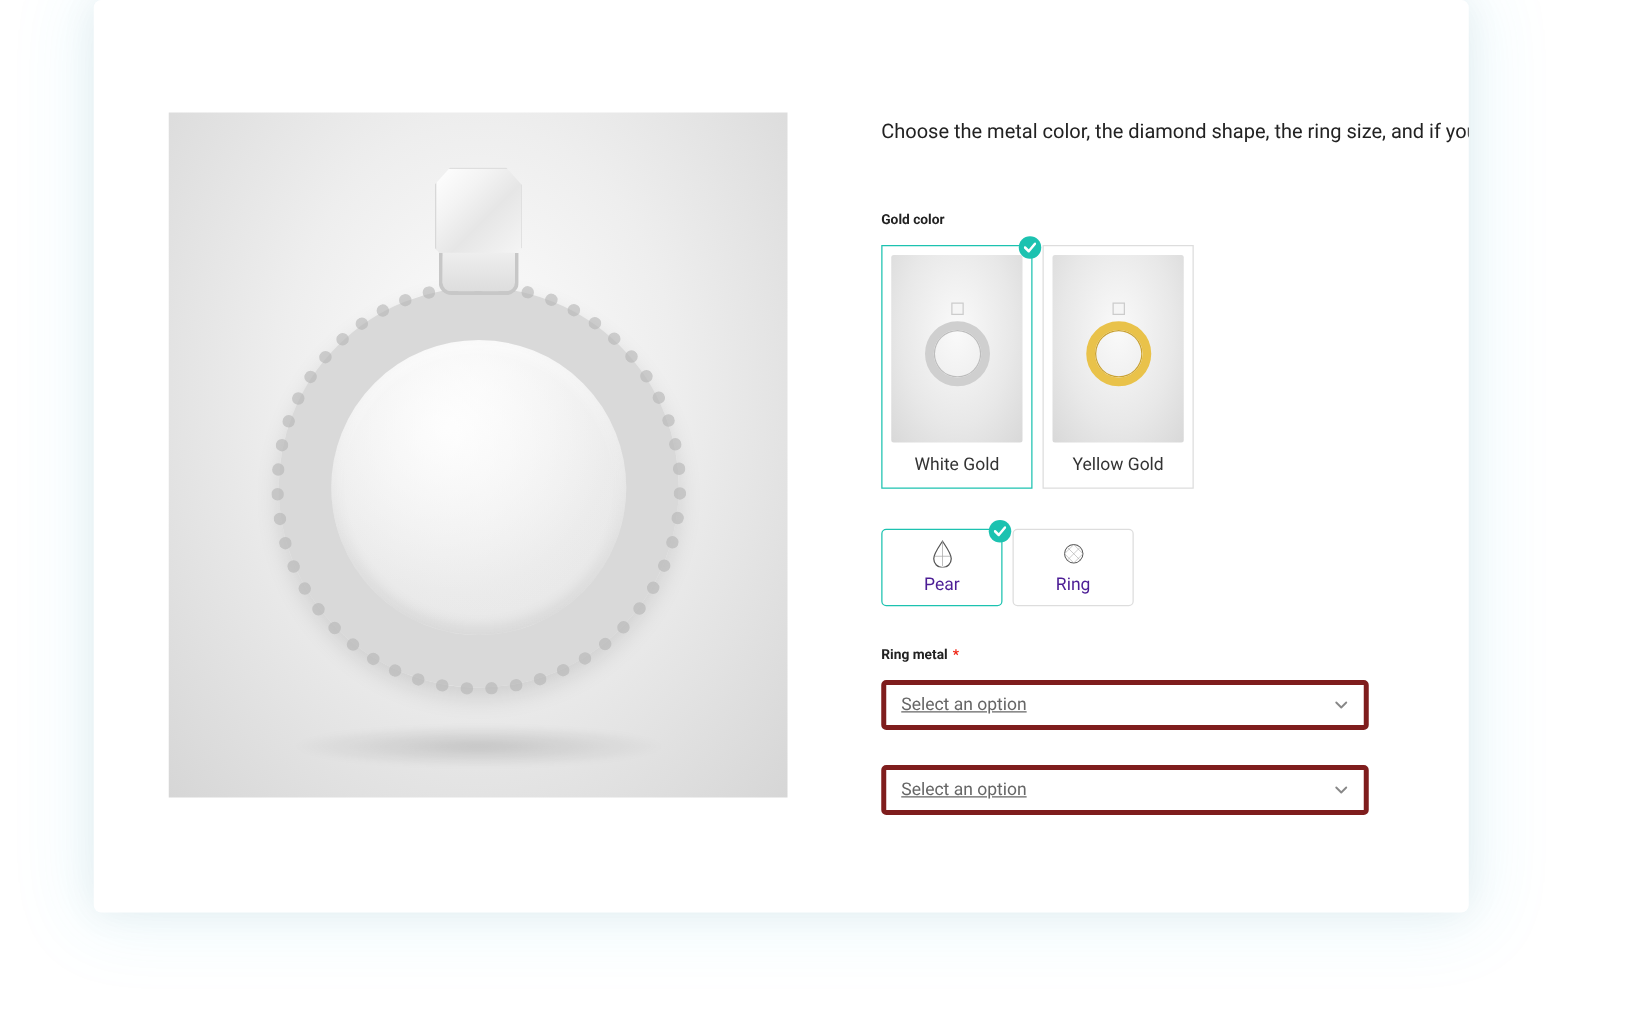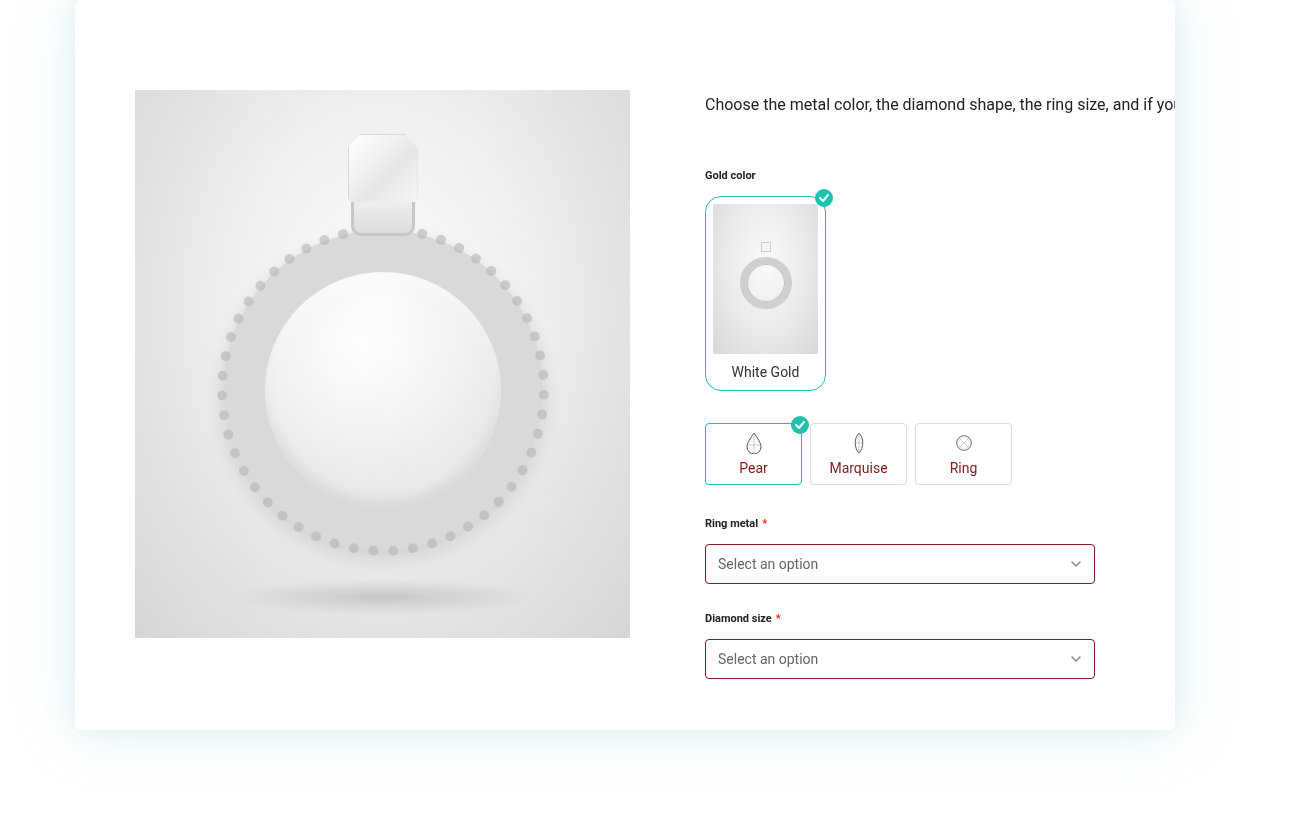--- a/index.html
+++ b/index.html
@@ -42,21 +42,21 @@
     font-size: 11px;
     font-weight: 700;
     color: #222;
     margin-bottom: 14px;
   }
   .req { color: #e21; margin-left: 4px; font-weight: 700; }
   .swatch-row { display: flex; gap: 8px; margin-bottom: 32px; }
   .swatch {
     width: 121px;
     border: 1px solid #ddd;
-    border-radius: 16px;
+    border-radius: 0;
     padding: 7px 7px 10px 7px;
     text-align: center;
     font-size: 14px;
     color: #333;
     cursor: pointer;
     position: relative;
     background: #fff;
   }
   .swatch.selected { border-color: #1cc2b0; }
   .swatch .check {
@@ -77,47 +77,48 @@
   }
   .shape-row { display: flex; gap: 8px; margin-bottom: 32px; }
   .shape {
     width: 97px; height: 62px;
     border: 1px solid #ddd;
     border-radius: 4px;
     display: flex; flex-direction: column;
     align-items: center; justify-content: center;
     gap: 6px;
     font-size: 14px;
-    color: #7f1d1d;
+    color: #4c1d95;
     cursor: pointer;
     position: relative;
     background: #fff;
   }
   .shape.selected { border-color: #1cc2b0; }
   .shape .check {
     position: absolute;
     top: -8px; right: -8px;
     width: 18px; height: 18px;
     border-radius: 50%;
     background: #1cc2b0;
     display: flex; align-items: center; justify-content: center;
   }
   .shape .check svg { width: 10px; height: 10px; display:block; }
   .shape-ico { width: 18px; height: 22px; }
   .select {
     width: 390px; height: 40px;
-    border: 1px solid #7f1d1d;
+    border: 4px solid #7f1d1d;
     border-radius: 4px;
     padding: 0 12px;
     display: flex; align-items: center; justify-content: space-between;
     font-size: 14px;
     color: #666;
     cursor: pointer;
     margin-bottom: 28px;
     background: #fff;
+    text-decoration: underline;
   }
   .select svg { width: 12px; height: 12px; stroke: #888; }
   
   .mini-ring { position: relative; width: 70px; height: 70px; }
   .mini-ring .band {
     position:absolute; left:50%; top:55%; transform:translate(-50%,-50%);
     width:52px; height:52px; border-radius:50%;
   }
   .mini-ring.silver .band { border: 7px solid #cfcfcf; box-shadow: 0 0 0 1px #bdbdbd inset; }
   .mini-ring.gold .band { border: 7px solid #e9c24a; box-shadow: 0 0 0 1px #caa232 inset; }
@@ -194,64 +195,63 @@
               </svg>
           </div>
           <div class="swatch-img">
             <div class="mini-ring silver">
                 <div class="band"></div>
                 <div class="stone"></div>
               </div>
           </div>
           <span>White Gold</span>
         </div>
+        <div class="swatch">
+          <div class="swatch-img">
+            <div class="mini-ring gold">
+                <div class="band"></div>
+                <div class="stone"></div>
+              </div>
+          </div>
+          <span>Yellow Gold</span>
+        </div>
       </div>
 
       <div class="shape-row">
         <div class="shape selected">
           <div class="check">
             <svg viewBox="0 0 10 10">
                 <path d="M1 5 L4 8 L9 2" stroke="#fff" stroke-width="2" fill="none" stroke-linecap="round" stroke-linejoin="round"></path>
               </svg>
           </div>
           <svg class="shape-ico" viewBox="0 0 18 22">
               <path d="M9 1 C13 7 16 11 16 15 A7 7 0 1 1 2 15 C2 11 5 7 9 1 Z" fill="none" stroke="#555" stroke-width="1"></path>
               <path d="M9 1 L9 21 M3 13 L15 13" stroke="#aaa" stroke-width="0.6"></path>
             </svg>
           <span>Pear</span>
         </div>
         <div class="shape">
-          <svg class="shape-ico" viewBox="0 0 18 22">
-              <path d="M9 1 C14 6 14 16 9 21 C4 16 4 6 9 1 Z" fill="none" stroke="#555" stroke-width="1"></path>
-              <path d="M9 1 L9 21 M5 11 L13 11" stroke="#aaa" stroke-width="0.6"></path>
-            </svg>
-          <span>Marquise</span>
-        </div>
-        <div class="shape">
           <svg class="shape-ico" viewBox="0 0 22 22">
               <circle cx="11" cy="11" r="9" fill="none" stroke="#555" stroke-width="1"></circle>
               <path d="M11 2 L20 11 L11 20 L2 11 Z M5 5 L17 17 M17 5 L5 17" stroke="#aaa" stroke-width="0.6" fill="none"></path>
             </svg>
           <span>Ring</span>
         </div>
       </div>
 
       <div class="field-label">
         <span>Ring metal</span><span class="req">*</span>
       </div>
       <div class="select">
         <span>Select an option</span>
         <svg viewBox="0 0 12 12">
             <path d="M2 4 L6 8 L10 4" fill="none" stroke="#888" stroke-width="1.5" stroke-linecap="round" stroke-linejoin="round"></path>
           </svg>
       </div>
 
-      <div class="field-label">
-        <span>Diamond size</span><span class="req">*</span>
-      </div>
       <div class="select">
         <span>Select an option</span>
         <svg viewBox="0 0 12 12">
             <path d="M2 4 L6 8 L10 4" fill="none" stroke="#888" stroke-width="1.5" stroke-linecap="round" stroke-linejoin="round"></path>
           </svg>
       </div>
 
     </div>
   </div>
 </div>

